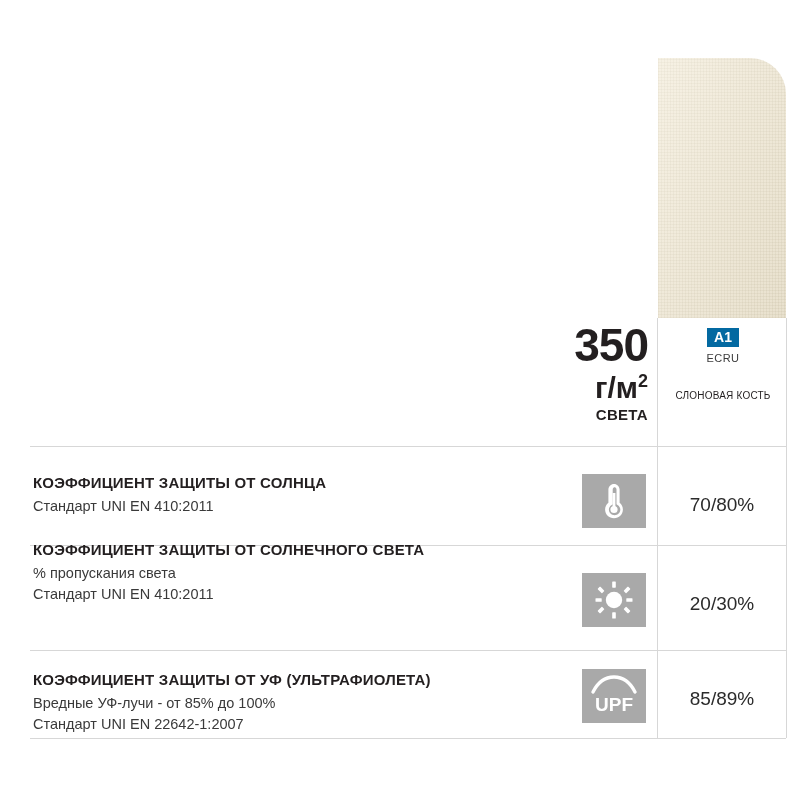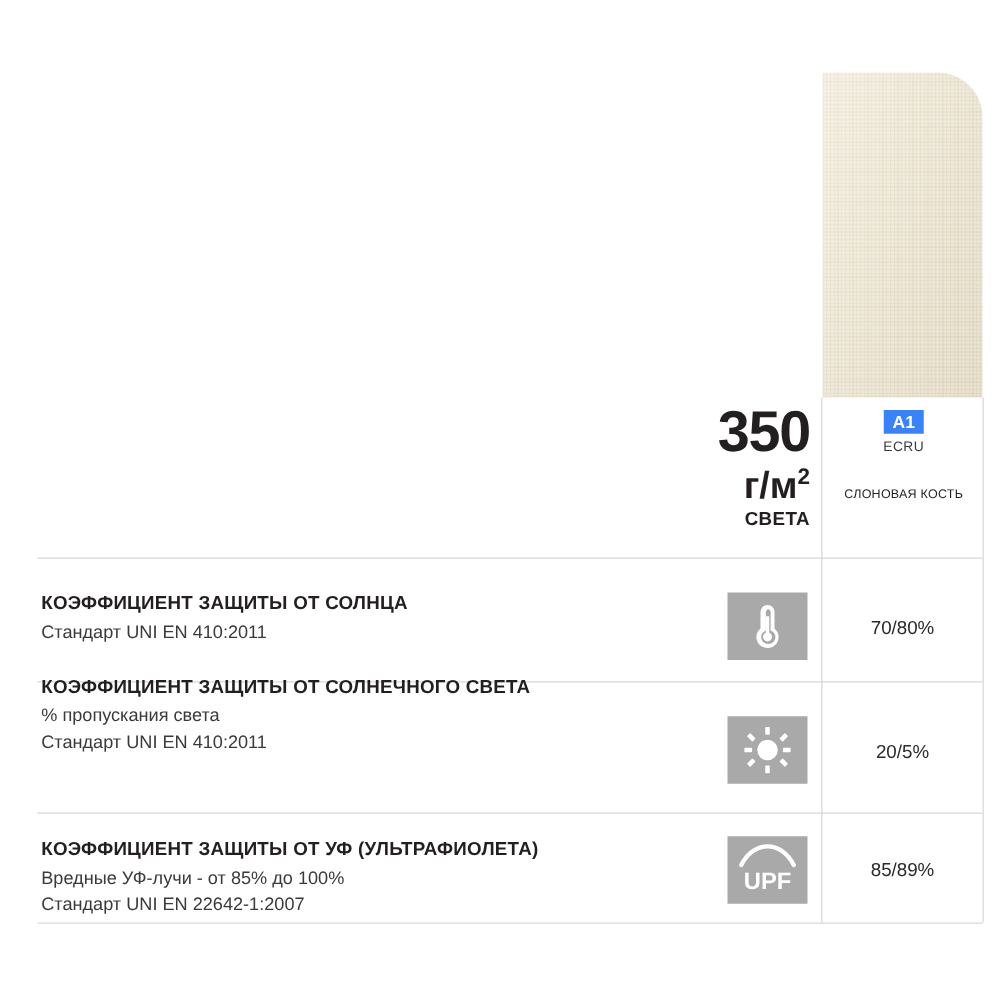--- a/index.html
+++ b/index.html
@@ -95,21 +95,21 @@
   
   .colorblock {
     position: absolute;
     left: 660px;
     top: 328px;
     width: 126px;
     text-align: center;
   }
   .code-chip {
     display: inline-block;
-    background: #3b82f6;
+    background: #0369a1;
     color: #ffffff;
     font-size: 14px;
     font-weight: bold;
     padding: 2px 7px 3px 7px;
     line-height: 1;
   }
   .code-sub {
     font-size: 11px;
     color: #3b3b3b;
     margin-top: 5px;
@@ -158,21 +158,21 @@
   .i1 { top: 474px; }
   .i2 { top: 573px; }
   .i3 { top: 669px; }
 
   
   .value {
     position: absolute;
     left: 658px;
     width: 128px;
     text-align: center;
-    font-size: 15px;
+    font-size: 19px;
     color: #2b2b2b;
   }
   .v1 { top: 494px; }
   .v2 { top: 593px; }
   .v3 { top: 688px; }
 </style>
 </head>
 <body>
 
 <div class="sheet">
@@ -241,16 +241,16 @@
   </div>
 
   <div class="icon-box i3">
     <svg width="50" height="46" viewBox="0 0 50 46" aria-hidden="true">
       <path d="M4 19C9 9 17 4 25 4s16 5 21 15" stroke="#ffffff" stroke-width="3.4" fill="none" stroke-linecap="round"></path>
       <text x="25" y="38" text-anchor="middle" font-family="Liberation Sans, sans-serif" font-size="19" font-weight="bold" fill="#ffffff">UPF</text>
     </svg>
   </div>
 
   <div class="value v1">70/80%</div>
-  <div class="value v2">20/5%</div>
+  <div class="value v2">20/30%</div>
   <div class="value v3">85/89%</div>
 
 </div>
 
 </body></html>

